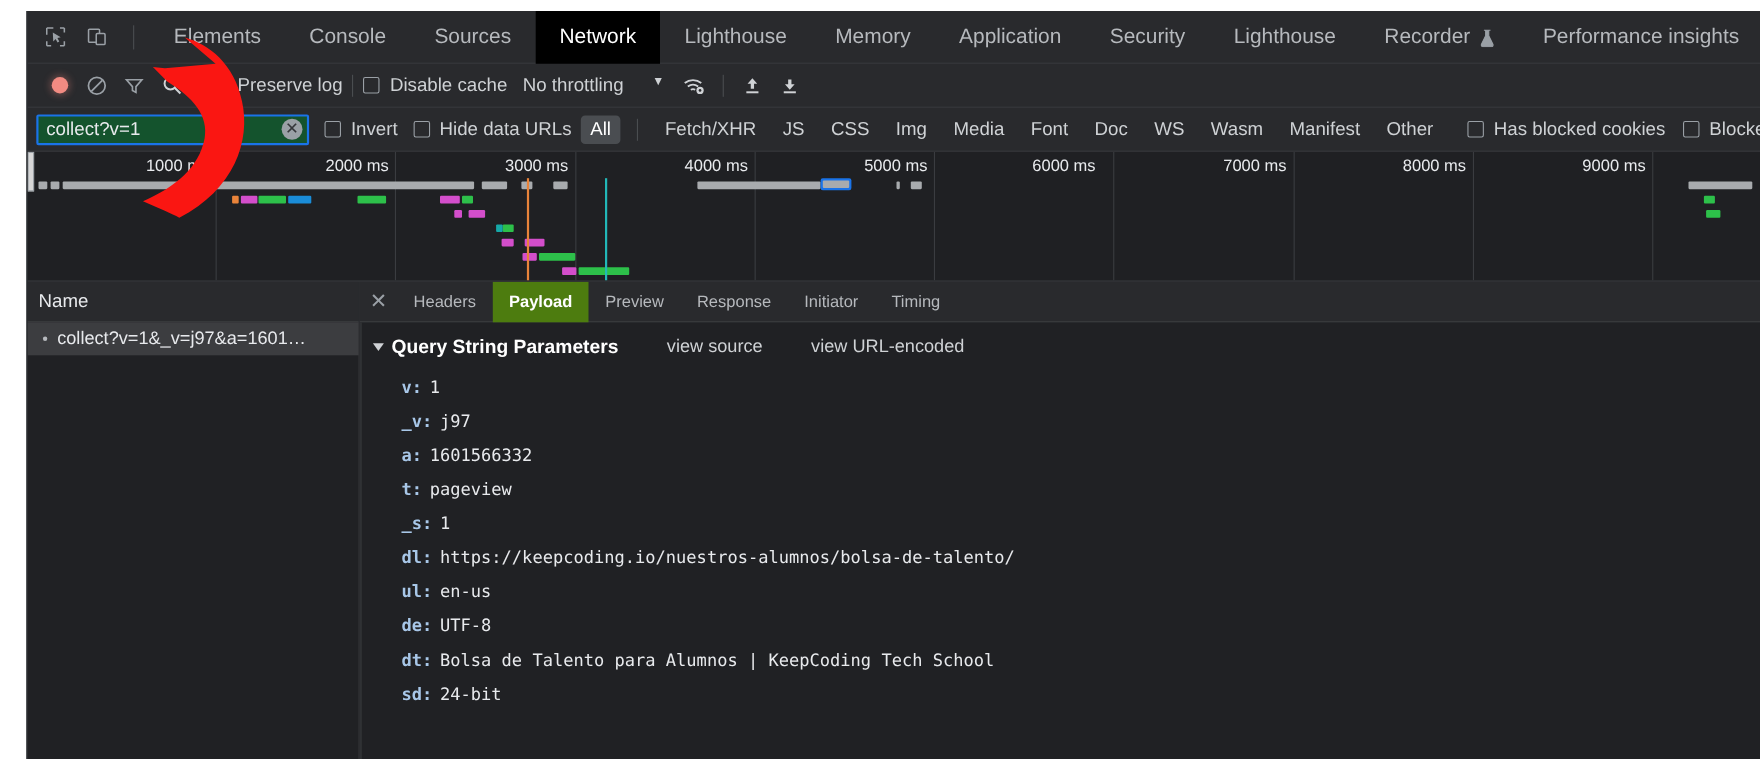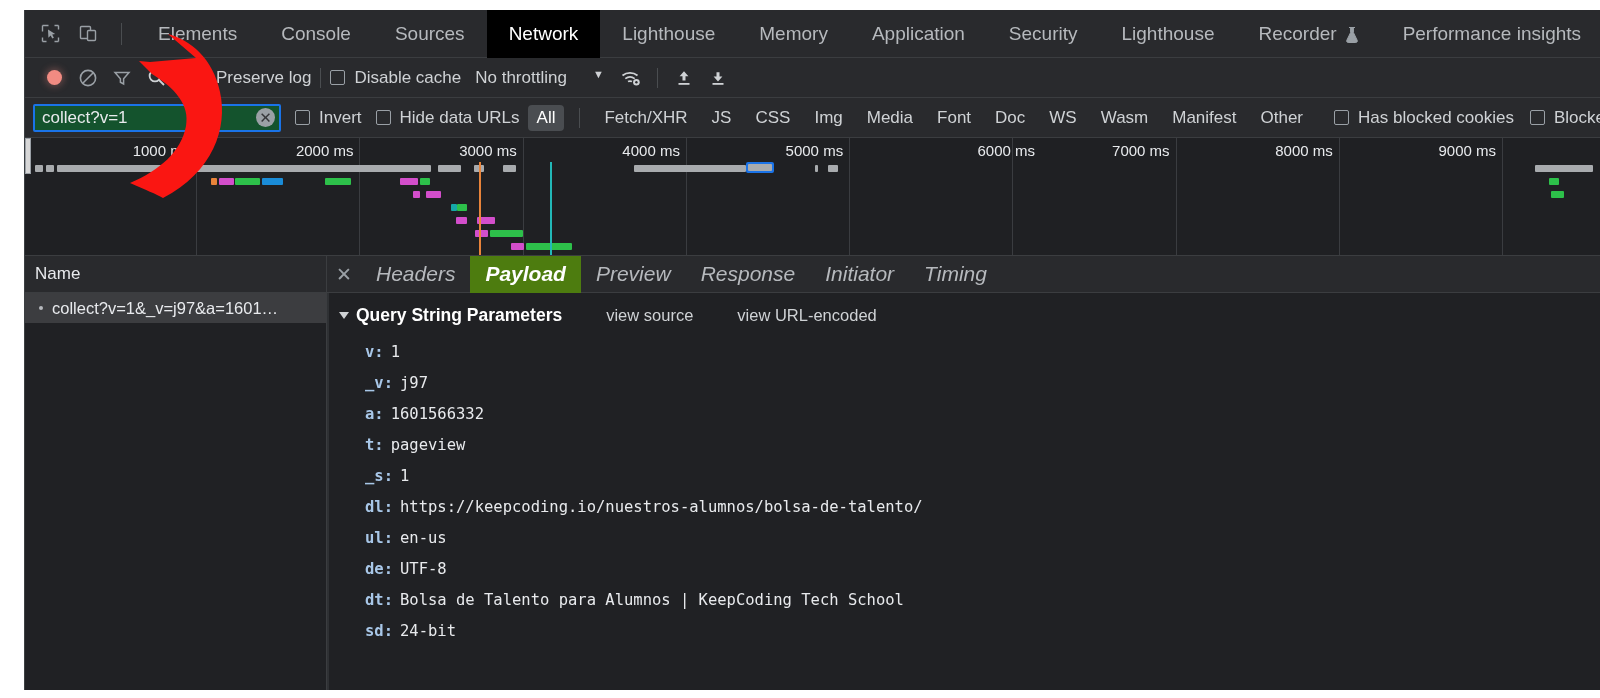--- a/index.html
+++ b/index.html
@@ -217,24 +217,23 @@
   .detail-tabs {
     height: 37px;
     background: #292a2d;
     display: flex; align-items: center;
     border-bottom: 1px solid #3b3d40;
   }
   .dtab {
     height: 37px;
     padding: 0 15px;
     display: flex; align-items: center;
-    font-size: 21px;
+    font-size: 15px;
     color: #b6b9bd;
     white-space: nowrap;
-    font-style: italic;
   }
   .dtab.active { background: #4d7c0f; color: #ffffff; font-weight: bold; text-align: center; }
   .dtab-close {
     width: 34px; height: 37px;
     display: flex; align-items: center; justify-content: center;
     color: #9aa0a6; font-size: 19px;
   }
 
   .payload {
     flex: 1;
@@ -433,21 +432,21 @@
         <div class="ov-label" style="left: 171.229px;">1000 ms</div>
         <div class="ov-grid" style="left: 334.458px;"></div>
         <div class="ov-label" style="left: 334.458px;">2000 ms</div>
         <div class="ov-grid" style="left: 497.688px;"></div>
         <div class="ov-label" style="left: 497.688px;">3000 ms</div>
         <div class="ov-grid" style="left: 660.917px;"></div>
         <div class="ov-label" style="left: 660.917px;">4000 ms</div>
         <div class="ov-grid" style="left: 824.146px;"></div>
         <div class="ov-label" style="left: 824.146px;">5000 ms</div>
         <div class="ov-grid" style="left: 987.375px;"></div>
-        <div class="ov-label" style="left: 1016px;">6000 ms</div>
+        <div class="ov-label" style="left: 977px;">6000 ms</div>
         <div class="ov-grid" style="left: 1150.6px;"></div>
         <div class="ov-label" style="left: 1150.6px;">7000 ms</div>
         <div class="ov-grid" style="left: 1313.83px;"></div>
         <div class="ov-label" style="left: 1313.83px;">8000 ms</div>
         <div class="ov-grid" style="left: 1477.06px;"></div>
         <div class="ov-label" style="left: 1477.06px;">9000 ms</div>
         <div class="ov-bar" style="left: 9.63229px; width: 8.16146px; top: 27px; background: rgb(168, 171, 174);"></div>
         <div class="ov-bar" style="left: 21.0583px; width: 8.16146px; top: 27px; background: rgb(168, 171, 174);"></div>
         <div class="ov-bar" style="left: 32.4844px; width: 373.795px; top: 27px; background: rgb(168, 171, 174);"></div>
         <div class="ov-bar" style="left: 412.808px; width: 22.8521px; top: 27px; background: rgb(168, 171, 174);"></div>

